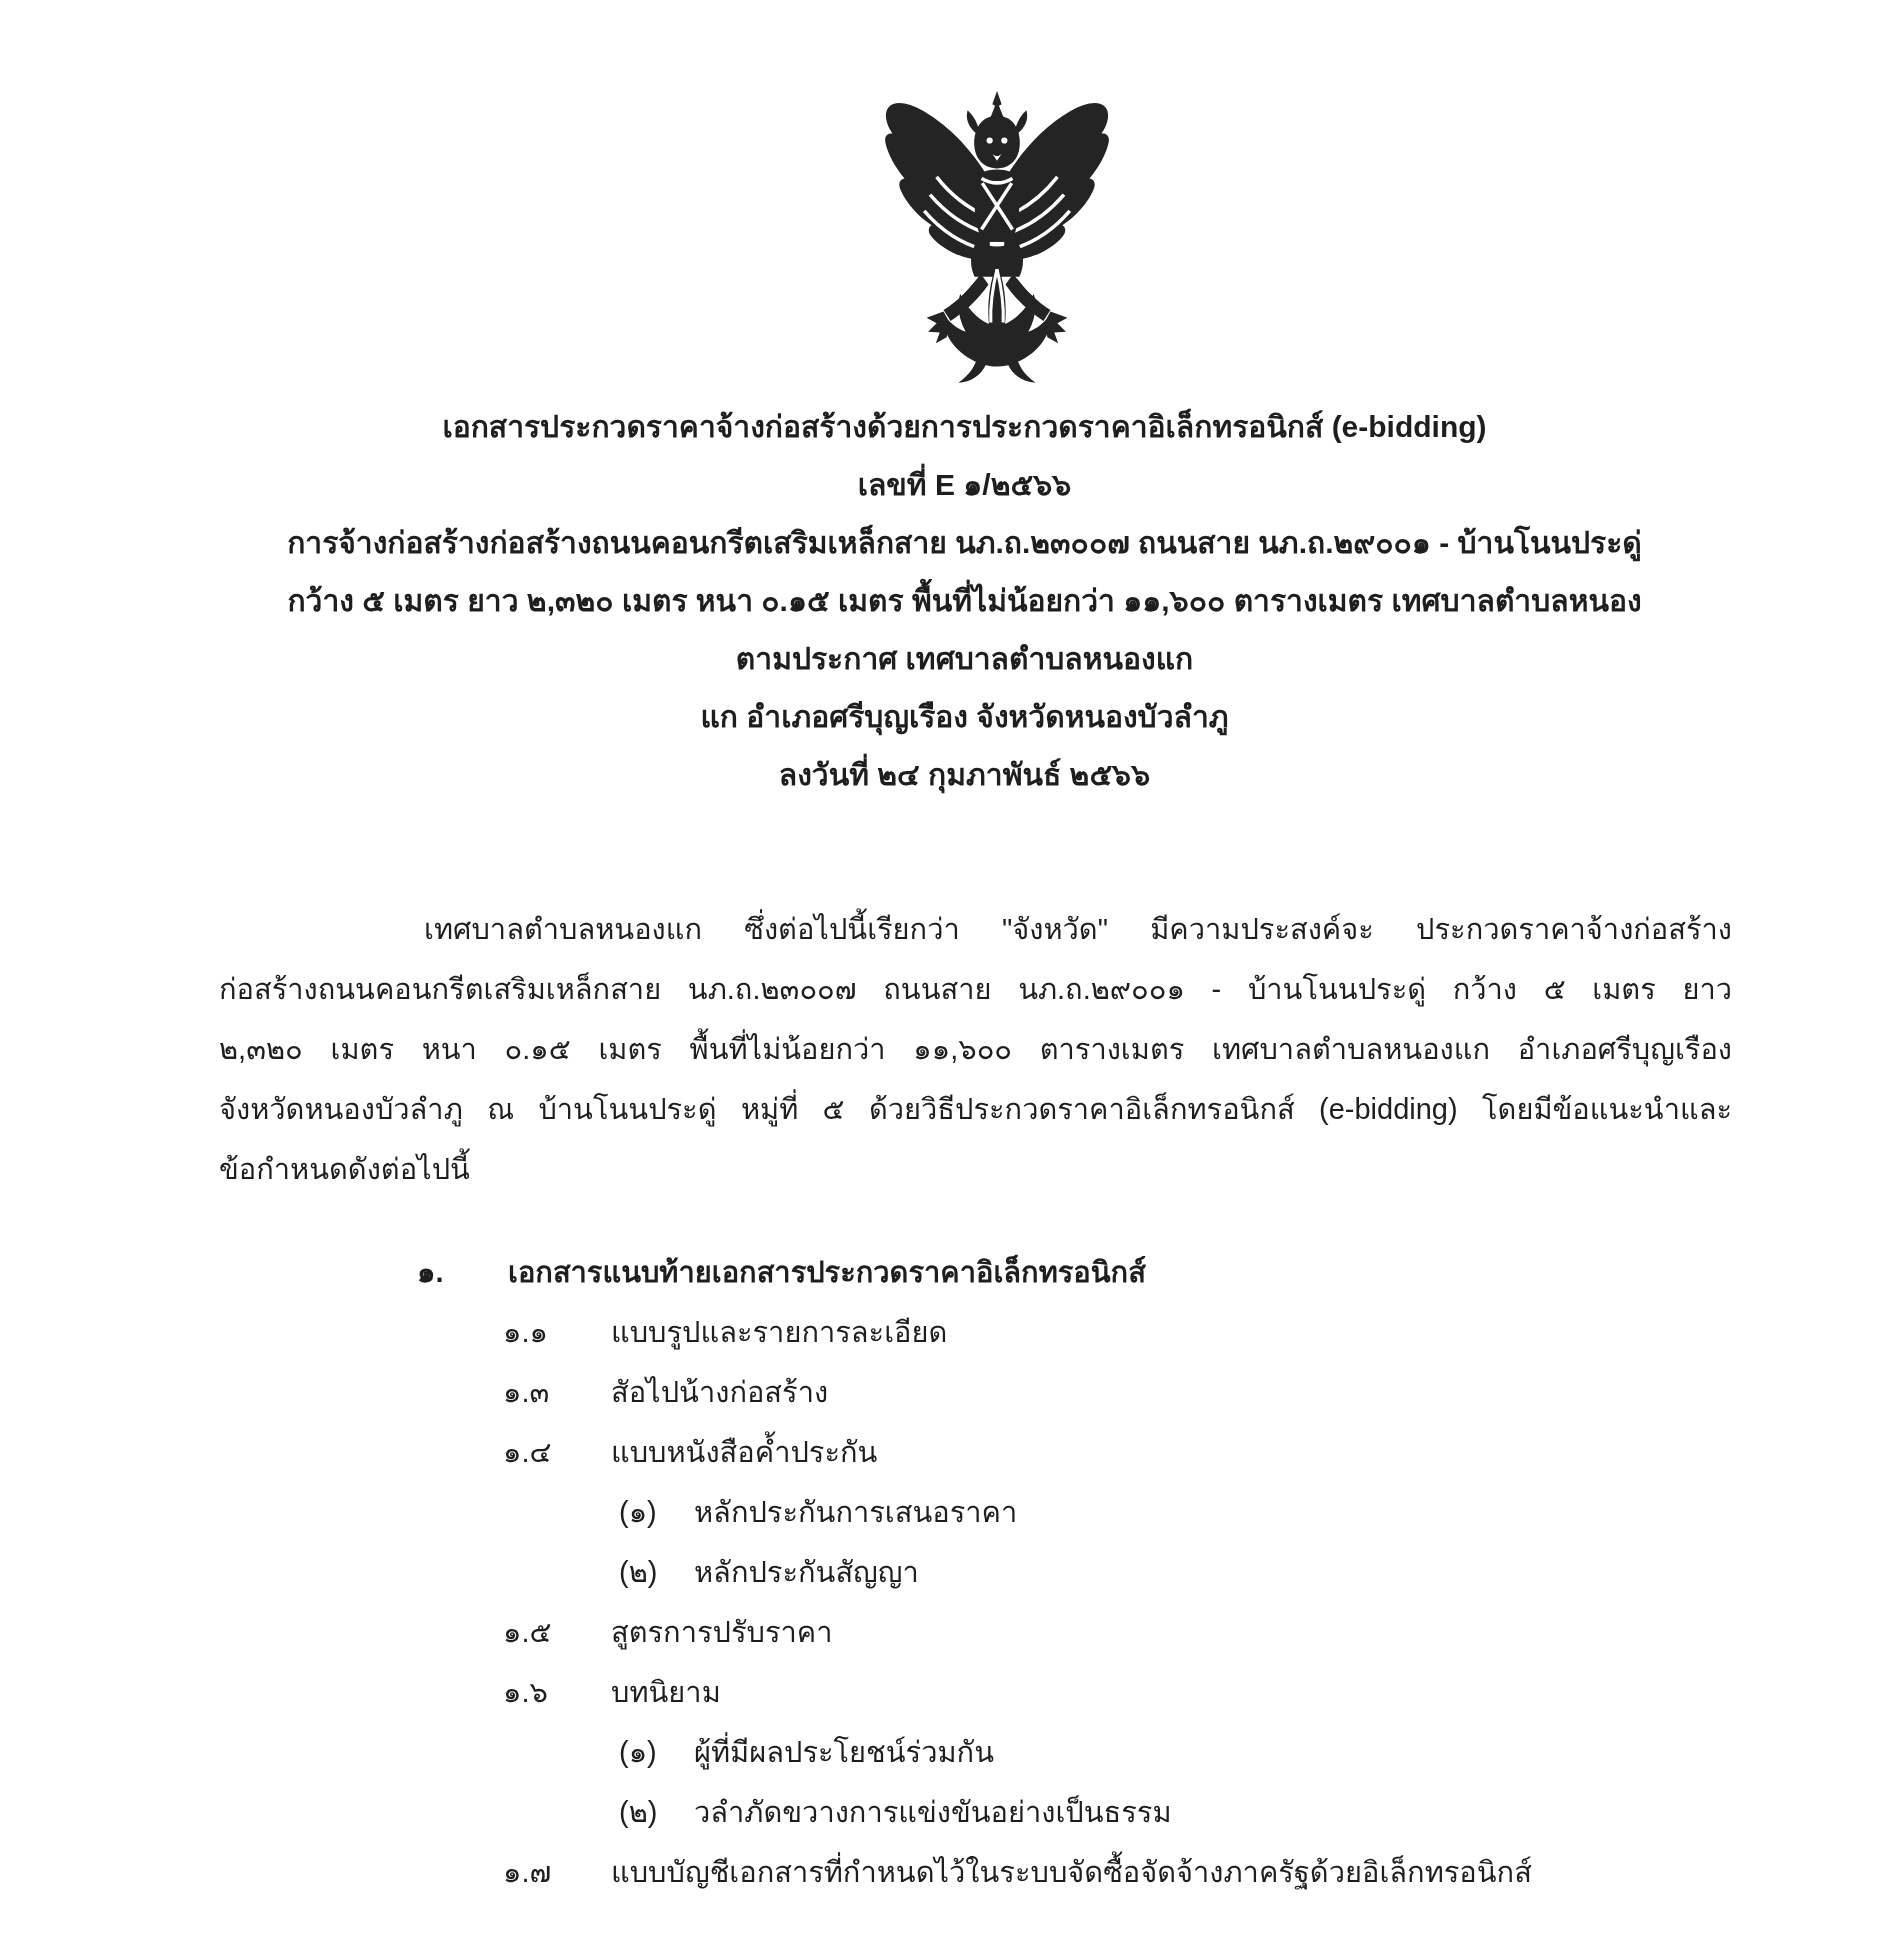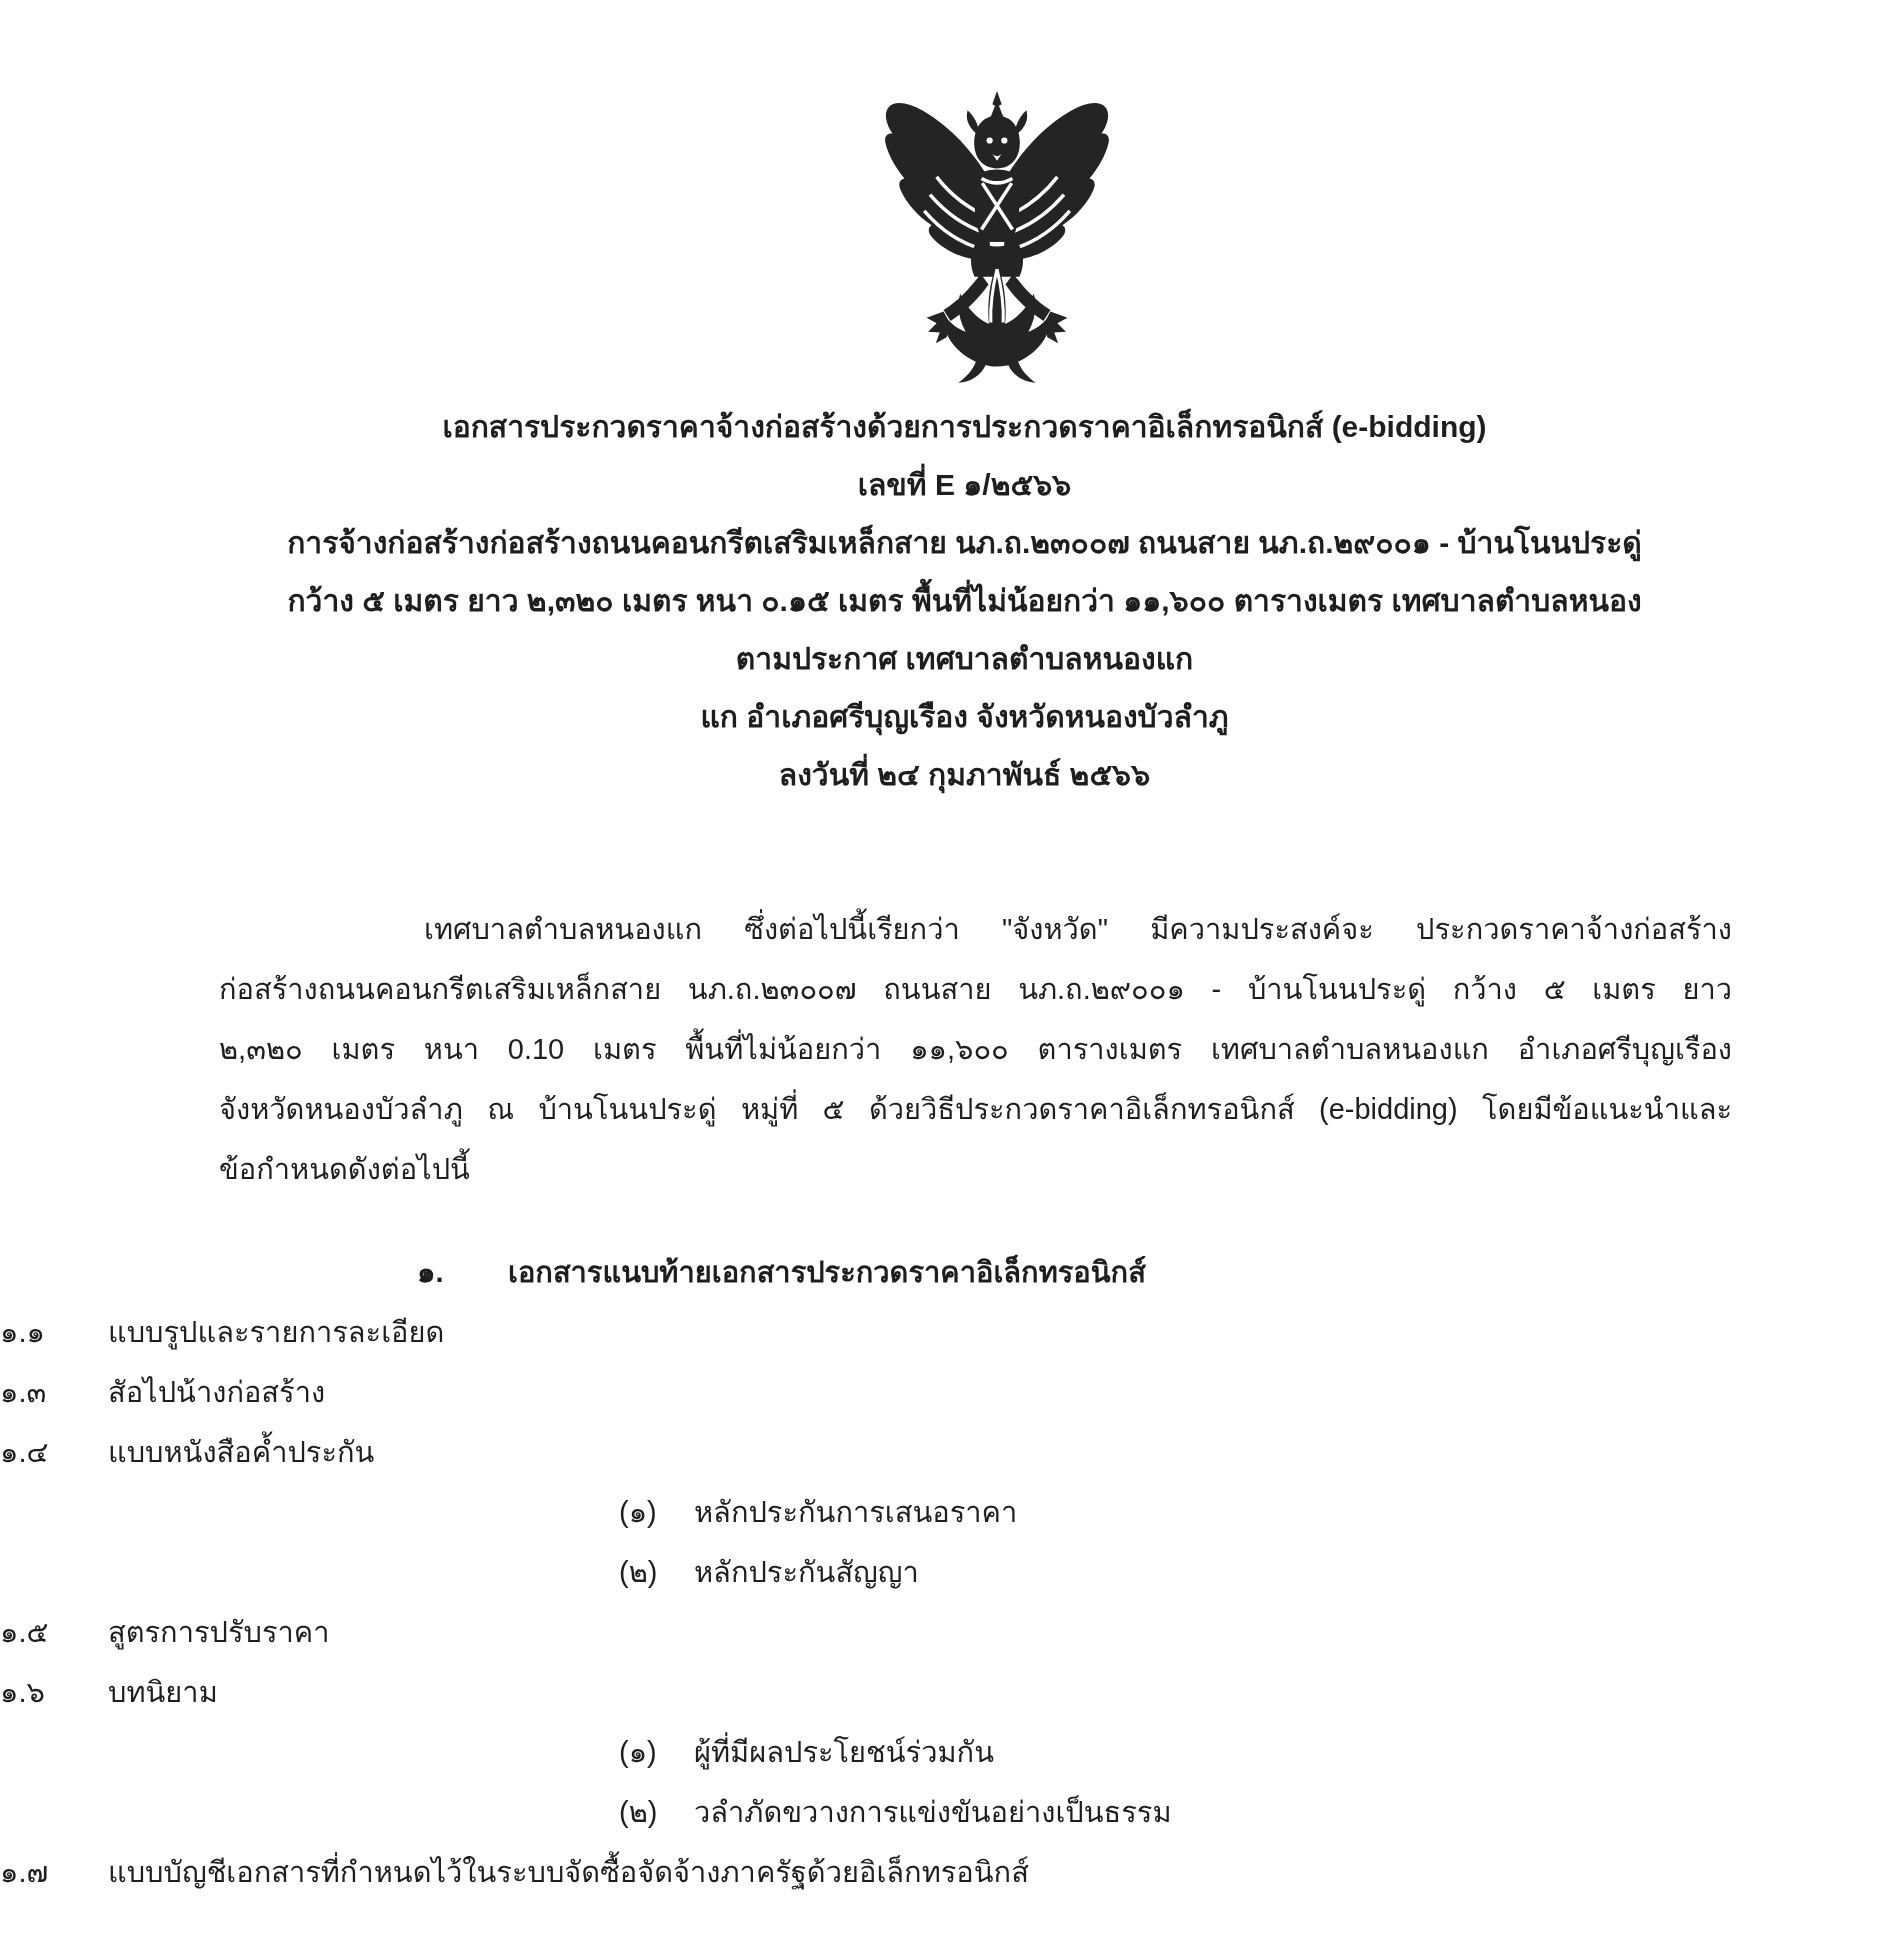--- a/index.html
+++ b/index.html
@@ -18,21 +18,21 @@
   .hdr-line{font-size:30px;line-height:58px;white-space:nowrap;}
   .intro{margin:95px 170px 0 219px;font-size:29px;line-height:60px;}
   .intro .line{min-height:60px;}
   .indent{padding-left:205px;}
   .fill{text-align:justify;text-align-last:justify;}
   .list{font-size:29px;line-height:60px;}
   .row{white-space:nowrap;}
   .sec{font-weight:700;padding-left:417px;}
   .sec .no{display:inline-block;width:91px;}
   .sec1{margin-top:43px;}
-  .item{}
+  .item{padding-left:503px;}
   .item .no{display:inline-block;width:108px;}
   .sub{padding-left:619px;}
   .sub .no{display:inline-block;width:75px;}
 </style>
 </head>
 <body>
 
 <div class="page">
 
   <div class="emblem-wrap">
@@ -78,21 +78,21 @@
     <div class="hdr-line">การจ้างก่อสร้างก่อสร้างถนนคอนกรีตเสริมเหล็กสาย นภ.ถ.๒๓๐๐๗ ถนนสาย นภ.ถ.๒๙๐๐๑ - บ้านโนนประดู่</div>
     <div class="hdr-line">กว้าง ๕ เมตร ยาว ๒,๓๒๐ เมตร หนา ๐.๑๕ เมตร พื้นที่ไม่น้อยกว่า ๑๑,๖๐๐ ตารางเมตร เทศบาลตำบลหนอง</div>
     <div class="hdr-line">ตามประกาศ เทศบาลตำบลหนองแก</div>
     <div class="hdr-line">แก อำเภอศรีบุญเรือง จังหวัดหนองบัวลำภู</div>
     <div class="hdr-line">ลงวันที่  ๒๔ กุมภาพันธ์ ๒๕๖๖</div>
   </div>
 
   <div class="intro">
     <div class="line indent fill">เทศบาลตำบลหนองแก ซึ่งต่อไปนี้เรียกว่า "จังหวัด" มีความประสงค์จะ ประกวดราคาจ้างก่อสร้าง</div>
     <div class="line fill">ก่อสร้างถนนคอนกรีตเสริมเหล็กสาย นภ.ถ.๒๓๐๐๗ ถนนสาย นภ.ถ.๒๙๐๐๑ - บ้านโนนประดู่ กว้าง ๕ เมตร ยาว</div>
-    <div class="line fill">๒,๓๒๐ เมตร หนา 0.10 เมตร พื้นที่ไม่น้อยกว่า ๑๑,๖๐๐ ตารางเมตร เทศบาลตำบลหนองแก อำเภอศรีบุญเรือง</div>
+    <div class="line fill">๒,๓๒๐ เมตร หนา ๐.๑๕ เมตร พื้นที่ไม่น้อยกว่า ๑๑,๖๐๐ ตารางเมตร เทศบาลตำบลหนองแก อำเภอศรีบุญเรือง</div>
     <div class="line fill">จังหวัดหนองบัวลำภู ณ บ้านโนนประดู่ หมู่ที่ ๕ ด้วยวิธีประกวดราคาอิเล็กทรอนิกส์ (e-bidding) โดยมีข้อแนะนำและ</div>
     <div class="line">ข้อกำหนดดังต่อไปนี้</div>
   </div>
 
   <div class="list">
     <div class="row sec sec1">
       <span class="no">๑.</span><span>เอกสารแนบท้ายเอกสารประกวดราคาอิเล็กทรอนิกส์</span>
     </div>
 
     <div class="row item">

